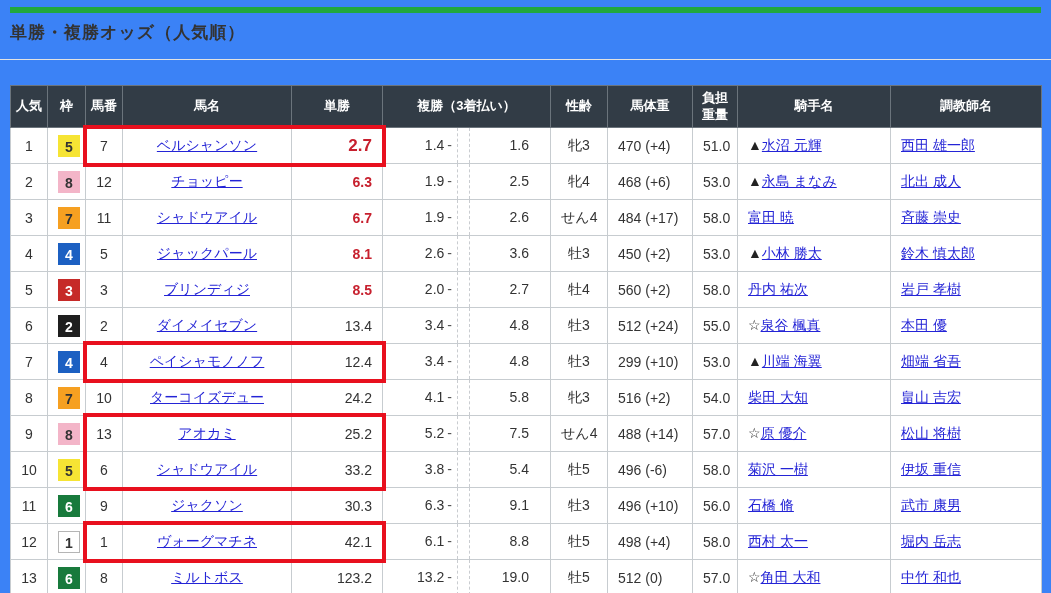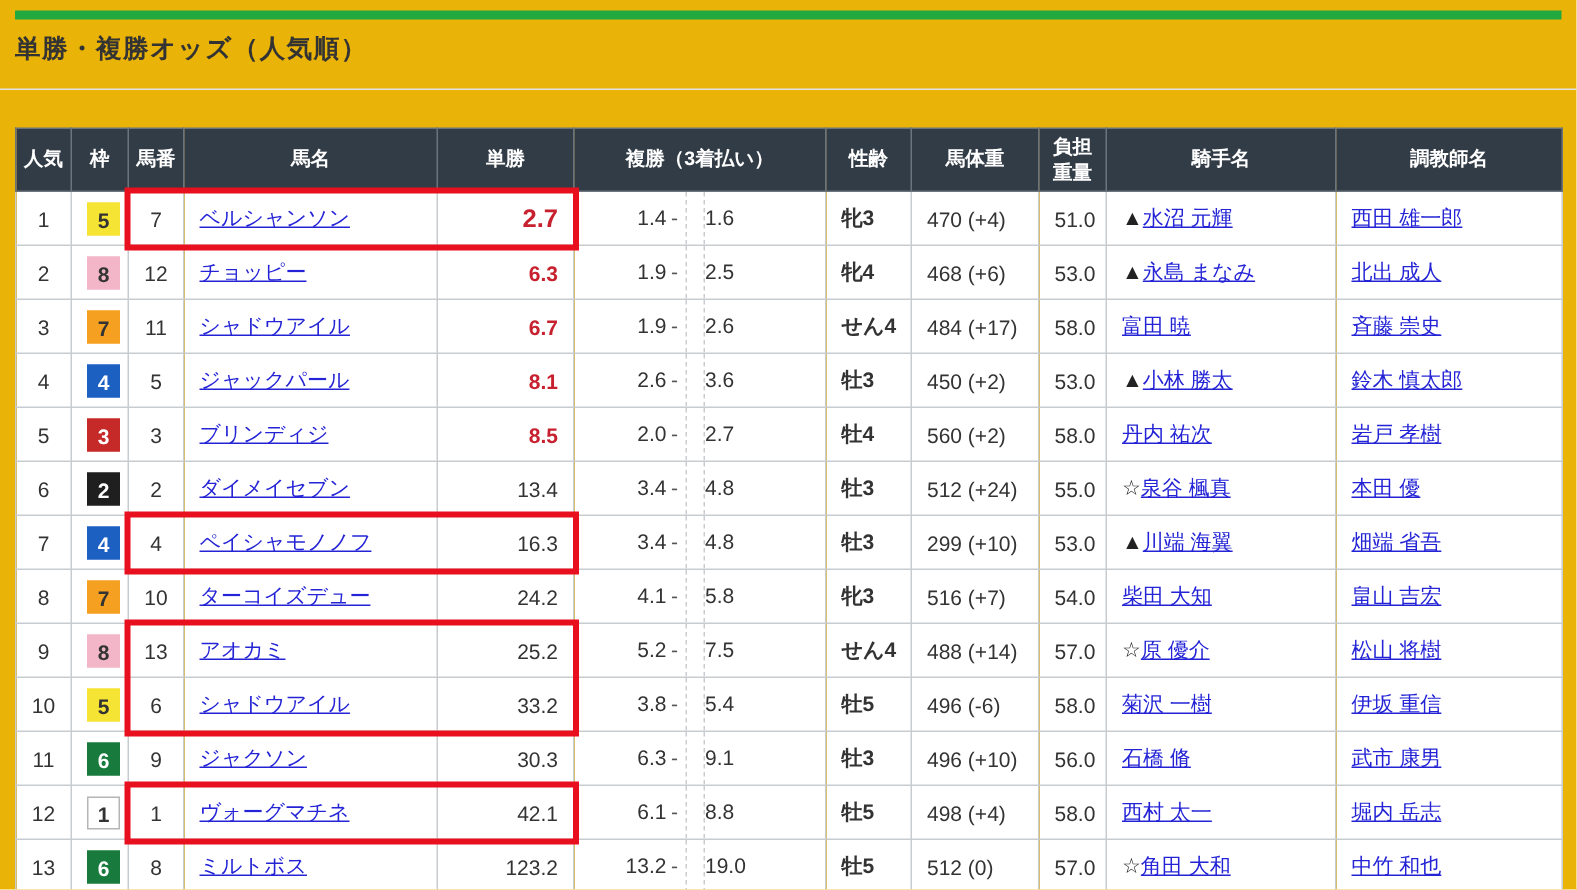--- a/index.html
+++ b/index.html
@@ -1,48 +1,48 @@
 <!DOCTYPE html>
 <html><head>
 <meta charset="utf-8">
 <style>
   * { box-sizing: border-box; }
   html,body { margin:0; padding:0; background:#fff; }
   body { font-family:"Liberation Sans","DejaVu Sans",sans-serif; }
-  .page { position:relative; width:1051px; height:593px; background:#eab308; overflow:hidden; }
+  .page { position:relative; width:1051px; height:593px; background:#3b82f6; overflow:hidden; }
 
   .accent-bar { position:absolute; left:10px; top:7px; width:1031px; height:6px; background:#21a83e; }
   .page-title { position:absolute; left:10px; top:21px; margin:0; font-size:17px; font-weight:bold; color:#333; letter-spacing:1px; }
   .title-rule { position:absolute; left:0; top:59px; width:1051px; height:0; border-top:1px solid #e3e3e3; }
 
   .table-wrap { position:absolute; left:10px; top:85px; width:1031px; }
   table.odds { border-collapse:collapse; table-layout:fixed; width:1031px; color:#333; }
   table.odds th {
     background:#323c46; color:#fff; font-size:13px; font-weight:bold;
     border:1px solid #6b747c; height:42px; padding:2px 3px; text-align:center; line-height:1.25;
   }
   table.odds td {
     border:1px solid #c7ccd0; height:35px; padding:0 10px; font-size:14px; background:#fff;
     white-space:nowrap; overflow:hidden;
   }
   td.c-rank { background:#eef0f2; text-align:center; padding:0 4px; }
   td.c-waku { text-align:center; padding:0; }
   .waku-box { display:inline-block; width:22px; height:22px; line-height:22px; text-align:center; font-weight:bold; font-size:14px; vertical-align:middle; }
   td.c-no { text-align:center; padding:0 4px; }
-  td.c-name { text-align:left; padding-left:12px; }
+  td.c-name { text-align:center; padding-left:12px; }
   td.c-win { text-align:right; padding-right:12px; font-size:15px; }
   .win-em { color:#c7202e; font-weight:bold; }
   .win-top { font-size:17px; }
   td.c-place { padding:0; }
   .place-flex { display:flex; align-items:stretch; height:35px; }
   .place-a { flex:1; text-align:right; border-right:1px dashed #c9ccd0; padding-right:5px; line-height:35px; }
   .place-dash { color:#555; padding-left:3px; }
   .place-gap { width:12px; border-right:1px dashed #c9ccd0; }
-  .place-b { flex:1; text-align:left; padding-right:11px; line-height:35px; }
-  td.c-sex { text-align:left; padding:0 4px;font-weight:bold; }
+  .place-b { flex:1; text-align:right; padding-right:11px; line-height:35px; }
+  td.c-sex { text-align:center; padding:0 4px; }
   td.c-weight { text-align:left; padding-left:10px; }
   td.c-load { text-align:center; padding:0 4px; }
   td.c-jockey, td.c-trainer { text-align:left; padding-left:9px; }
   a.cell-link { color:#2424d6; text-decoration:underline; }
   .jockey-mark { color:#222; margin-right:0; }
   .highlight-box { position:absolute; border:4px solid #e8101e; pointer-events:none; }
 </style>
 </head>
 <body>
 
@@ -194,21 +194,21 @@
             <td class="c-weight">512 (+24)</td>
             <td class="c-load">55.0</td>
             <td class="c-jockey"><span class="jockey-mark">☆</span><a class="cell-link" href="#">泉谷 楓真</a></td>
             <td class="c-trainer"><a class="cell-link" href="#">本田 優</a></td>
           </tr>
           <tr>
             <td class="c-rank">7</td>
             <td class="c-waku"><span class="waku-box" style="background: rgb(28, 96, 194); color: rgb(255, 255, 255); border: 1px solid rgb(28, 96, 194);">4</span></td>
             <td class="c-no">4</td>
             <td class="c-name"><a class="cell-link" href="#">ペイシャモノノフ</a></td>
-            <td class="c-win"><span>16.3</span></td>
+            <td class="c-win"><span>12.4</span></td>
             <td class="c-place">
               <div class="place-flex">
                 <span class="place-a"><span>3.4</span><span class="place-dash">-</span></span>
                 <span class="place-gap"></span>
                 <span class="place-b">4.8</span>
               </div>
             </td>
             <td class="c-sex">牡3</td>
             <td class="c-weight">299 (+10)</td>
             <td class="c-load">53.0</td>
@@ -222,21 +222,21 @@
             <td class="c-name"><a class="cell-link" href="#">ターコイズデュー</a></td>
             <td class="c-win"><span>24.2</span></td>
             <td class="c-place">
               <div class="place-flex">
                 <span class="place-a"><span>4.1</span><span class="place-dash">-</span></span>
                 <span class="place-gap"></span>
                 <span class="place-b">5.8</span>
               </div>
             </td>
             <td class="c-sex">牝3</td>
-            <td class="c-weight">516 (+7)</td>
+            <td class="c-weight">516 (+2)</td>
             <td class="c-load">54.0</td>
             <td class="c-jockey"><a class="cell-link" href="#">柴田 大知</a></td>
             <td class="c-trainer"><a class="cell-link" href="#">畠山 吉宏</a></td>
           </tr>
           <tr>
             <td class="c-rank">9</td>
             <td class="c-waku"><span class="waku-box" style="background: rgb(243, 181, 200); color: rgb(51, 51, 51); border: 1px solid rgb(243, 181, 200);">8</span></td>
             <td class="c-no">13</td>
             <td class="c-name"><a class="cell-link" href="#">アオカミ</a></td>
             <td class="c-win"><span>25.2</span></td>

